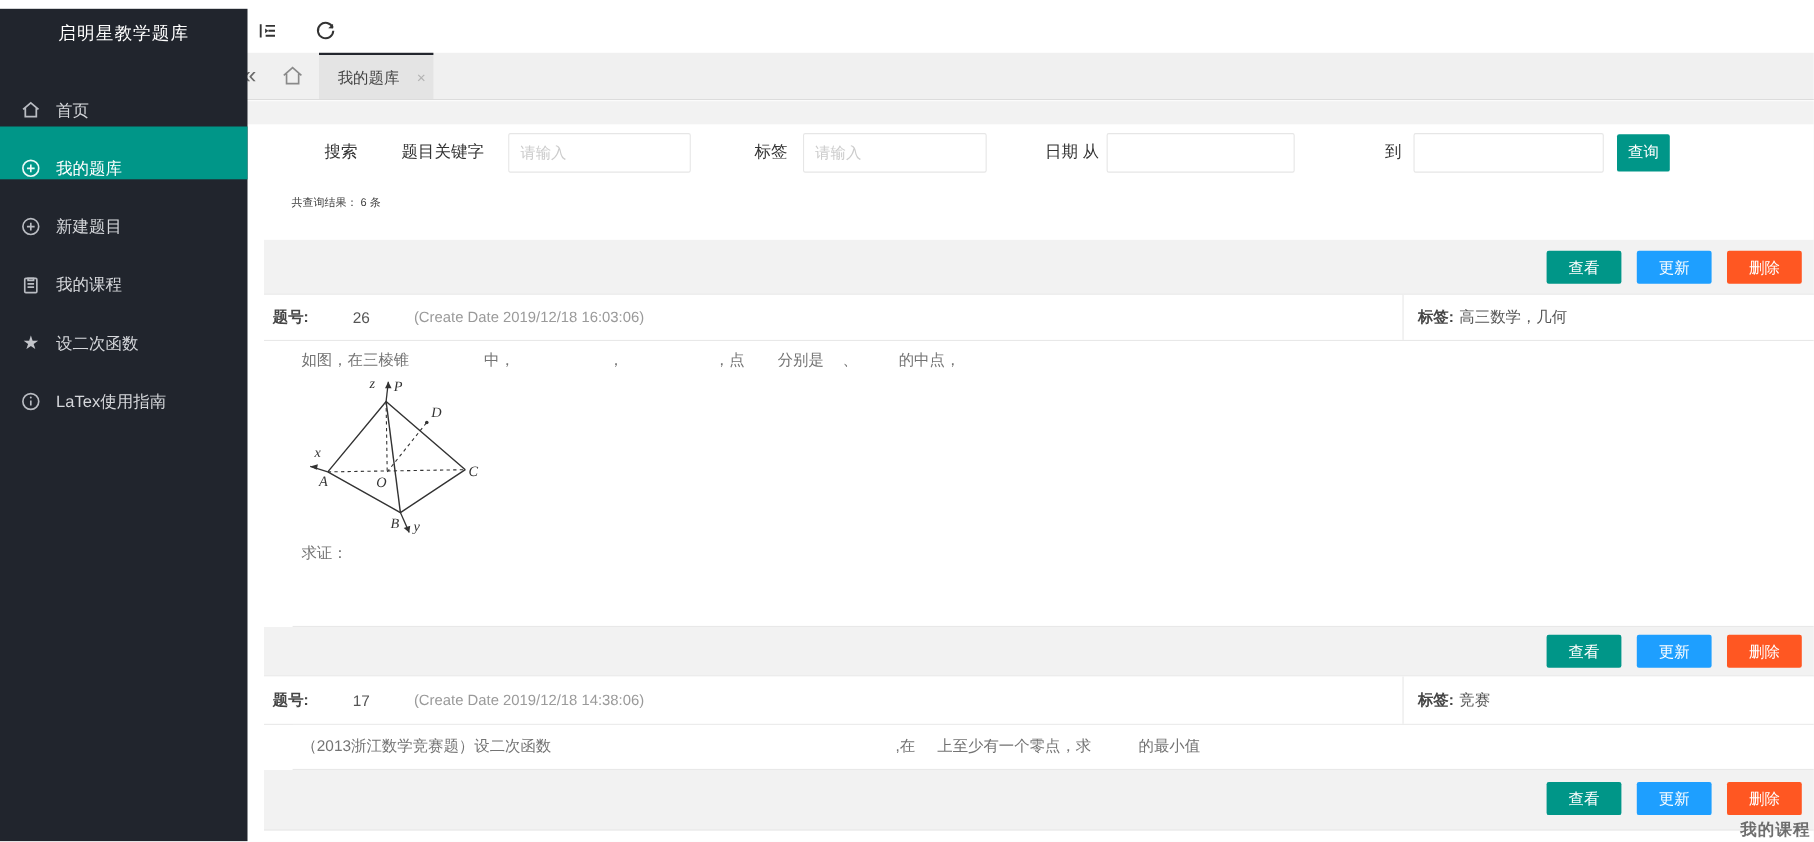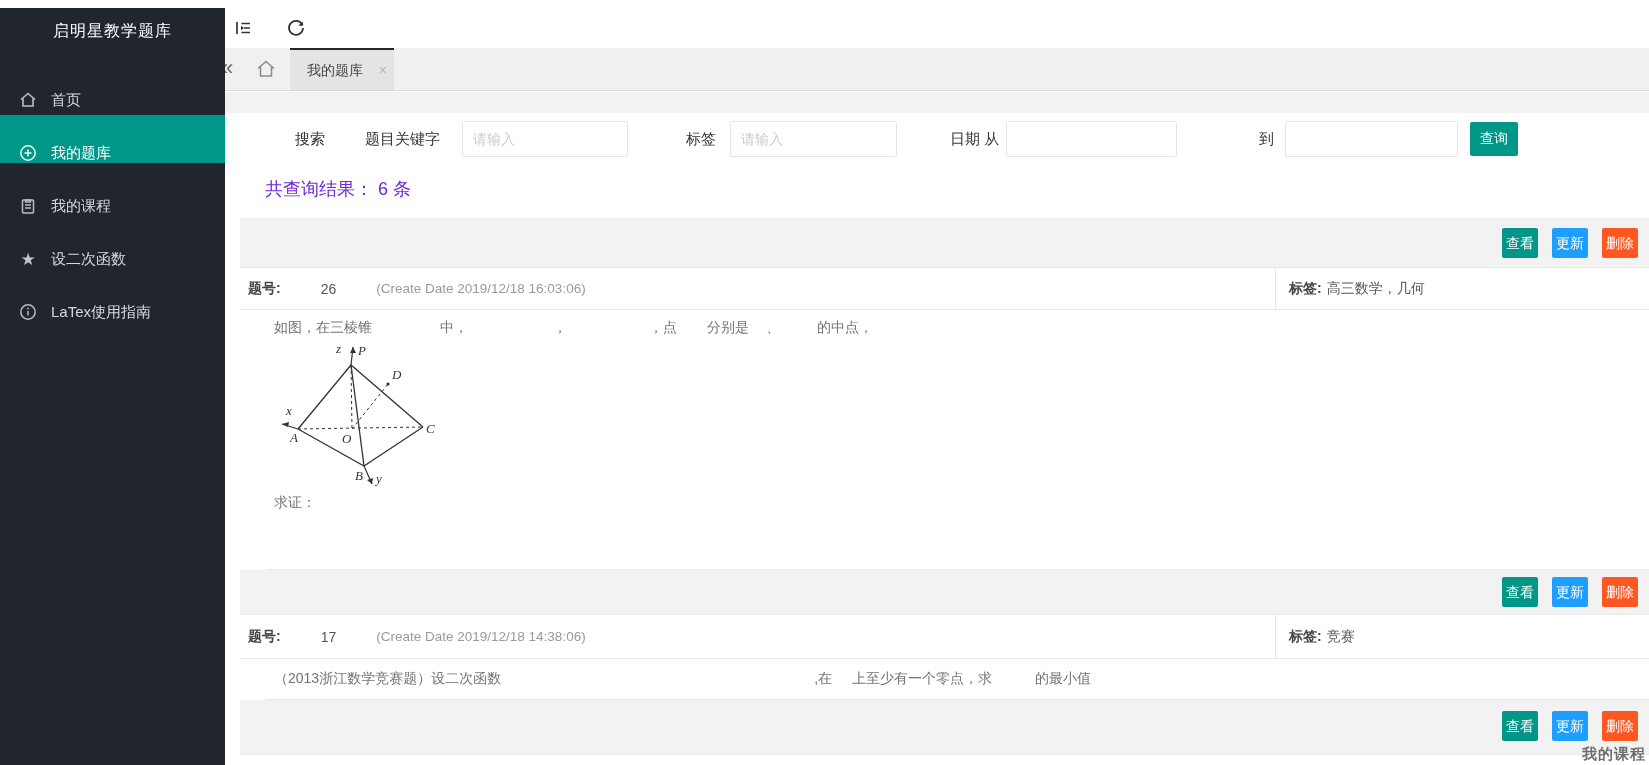--- a/index.html
+++ b/index.html
@@ -38,28 +38,28 @@
   .card { position:absolute; left:15px; top:21px; right:0; bottom:-20px; background:#fff; }
 
   
   .search-row { position:absolute; top:6px; left:0; right:0; height:40px; }
   .s-label { position:absolute; top:0; height:40px; line-height:40px; font-size:15px; color:#333; white-space:nowrap; }
   .s-input { position:absolute; top:2px; height:36px; border:1px solid #e6e6e6; border-radius:2px; padding:0 10px;
              font-size:14px; color:#333; background:#fff; outline:none; }
   .s-input::placeholder { color:#ccc; }
   .btn-query { position:absolute; top:3px; left:1248px; width:48px; height:34px; background:#009688; color:#fff;
                border:none; border-radius:2px; font-size:14px; cursor:pointer; }
-  .summary { position:absolute; top:64px; left:43px; font-size:18px; color:#6d28d9; }
+  .summary { position:absolute; top:64px; left:43px; font-size:10px; color:#404040; }
 
   
   .qtable { position:absolute; top:105px; left:18px; right:0; }
   .trow { position:relative; border-bottom:1px solid #e8e8e8; background:#fff; }
   .trow.gray { background:#f2f2f2; }
   .row-actions { position:absolute; right:11px; top:50%; transform:translateY(-50%); display:flex; gap:14px; }
-  .abtn { height:30px; padding:0 4px; border:none; border-radius:2px; color:#fff; font-size:14px; cursor:pointer; line-height:30px; }
+  .abtn { height:30px; padding:0 20px; border:none; border-radius:2px; color:#fff; font-size:14px; cursor:pointer; line-height:30px; }
   .abtn.view { background:#009688; }
   .abtn.update { background:#1E9FFF; }
   .abtn.delete { background:#FF5722; }
   .info-cell-left { position:absolute; left:0; top:0; bottom:0; width:1036px; border-right:1px solid #e8e8e8;
                     display:flex; align-items:center; padding-left:8px; font-size:14px; color:#555;gap:35px; }
   .info-cell-right { position:absolute; left:1036px; top:0; bottom:0; right:0; display:flex; align-items:center;
                      padding-left:13px; font-size:14px; color:#555; }
   .b { font-weight:bold; color:#454545; }
   .created { color:#9a9a9a; margin-left:5px; font-size:13.5px; }
   .num-val { margin-left:5px; }
@@ -95,20 +95,29 @@
           <svg width="18" height="18" viewBox="0 0 18 18" fill="none" stroke-width="1.5">
               <circle cx="9" cy="9" r="7.2"></circle>
               <path d="M9 5.5 V12.5 M5.5 9 H12.5"></path>
             </svg>
         </span>
         <span>我的题库</span>
       </div>
       <div class="nav-item">
         <span class="ic">
           <svg width="18" height="18" viewBox="0 0 18 18" fill="none" stroke-width="1.5">
+              <circle cx="9" cy="9" r="7.2"></circle>
+              <path d="M9 5.5 V12.5 M5.5 9 H12.5"></path>
+            </svg>
+        </span>
+        <span>新建题目</span>
+      </div>
+      <div class="nav-item">
+        <span class="ic">
+          <svg width="18" height="18" viewBox="0 0 18 18" fill="none" stroke-width="1.5">
               <rect x="3.5" y="3" width="11" height="13" rx="1"></rect>
               <path d="M6.5 3 H11.5 V5 H6.5 Z M6 8 H12 M6 11 H12"></path>
             </svg>
         </span>
         <span>我的课程</span>
       </div>
       <div class="nav-item">
         <span class="ic star-glyph">★</span>
         <span>设二次函数</span>
       </div>

